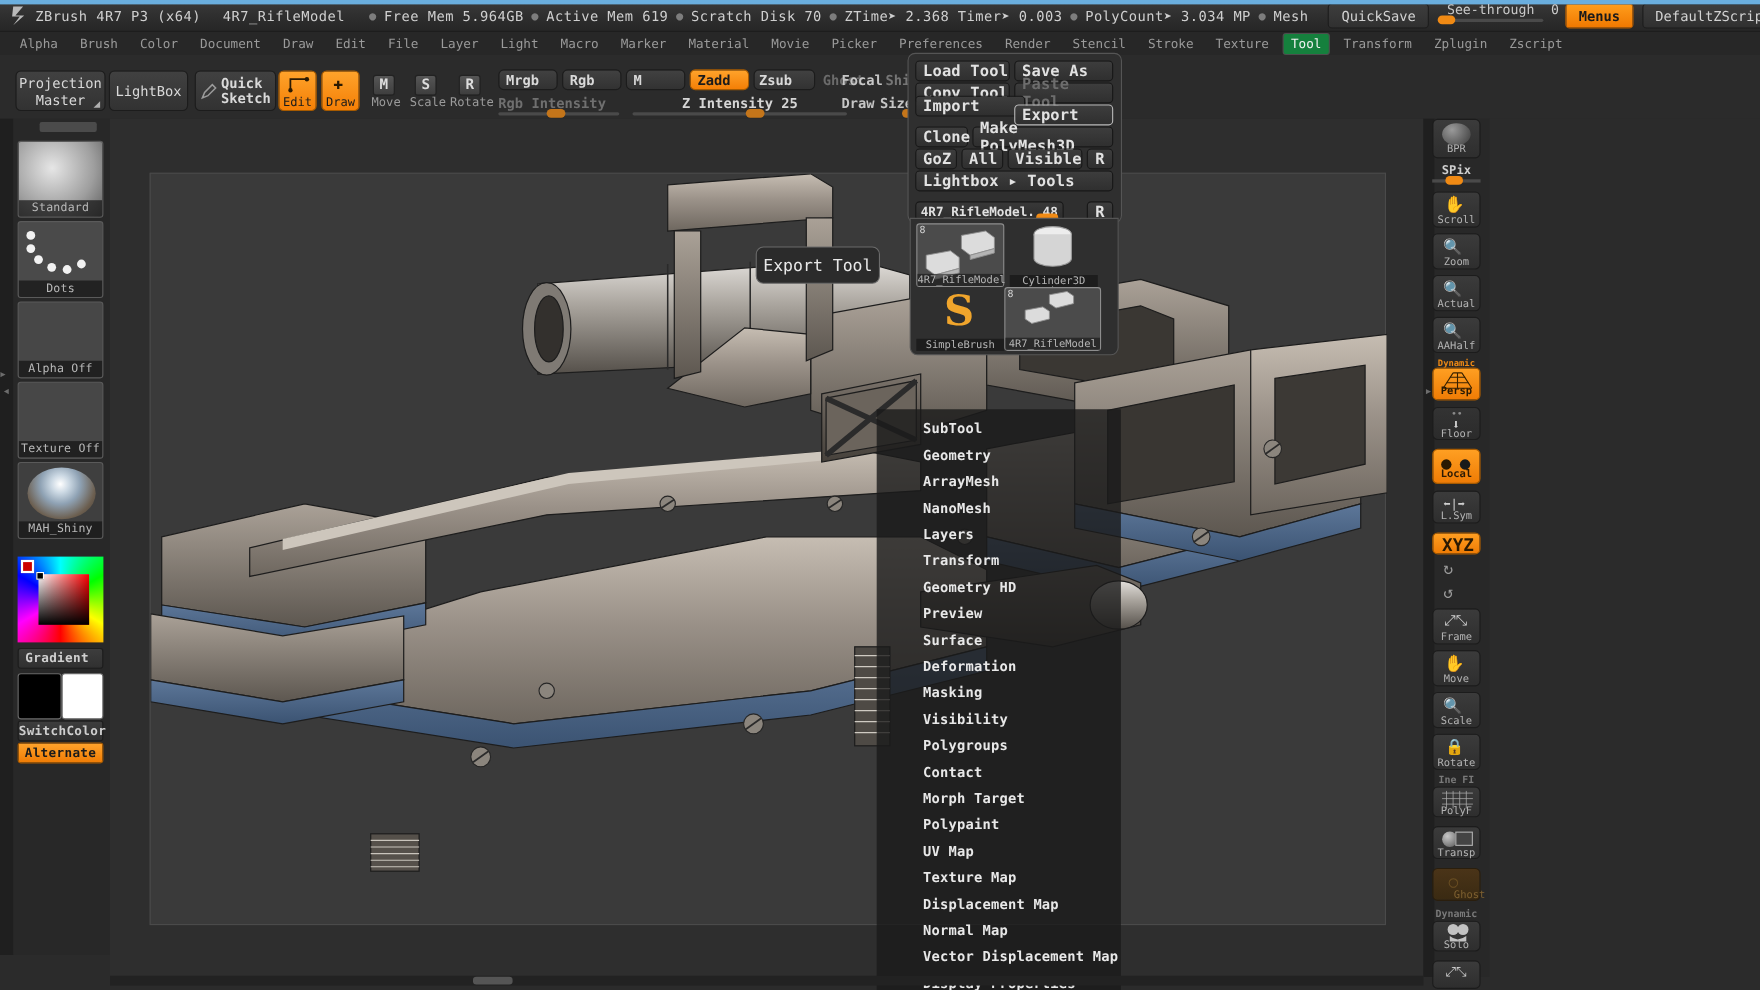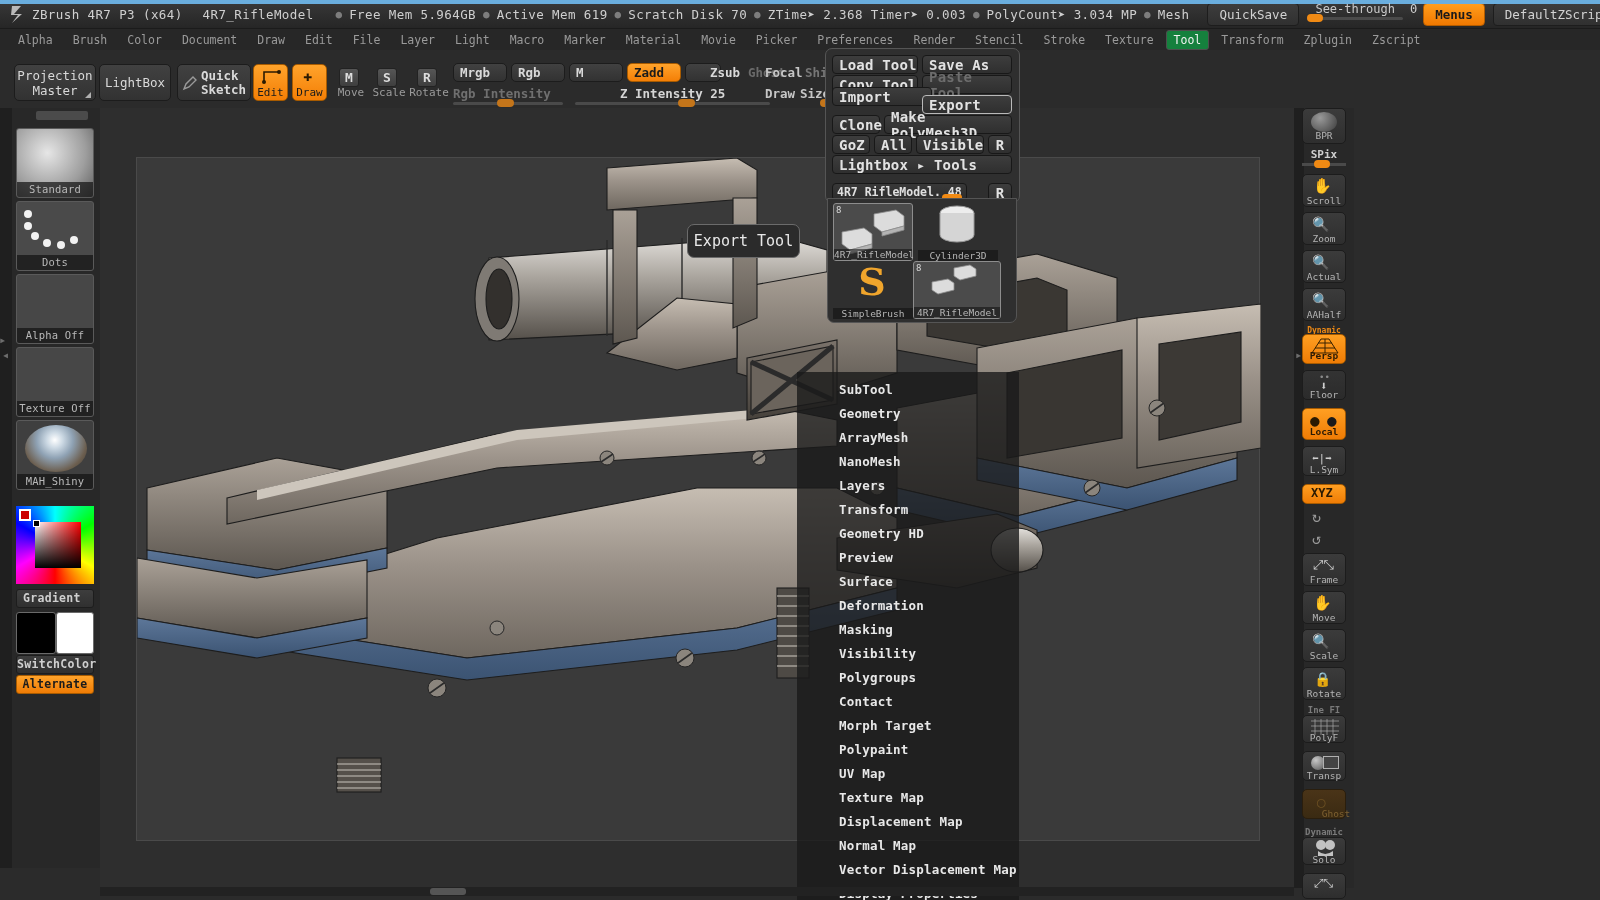--- a/index.html
+++ b/index.html
@@ -242,21 +242,21 @@
     </div>
     <div style="position:absolute;left:409px;top:18px;width:40px;height:33px;">
       <div style="position:absolute;left:8px;top:0;width:20px;height:19px;background:linear-gradient(to bottom,#565656,#3e3e3e);border:1px solid #222;border-radius:3px;color:#ddd;font-size:13px;font-weight:bold;text-align:center;line-height:18px;">R</div>
       <div class="dimlbl" style="left:0;top:18px;width:40px;text-align:center;font-size:11px;color:#9b9b9b;">Rotate</div>
     </div>
 
     <div class="btn" style="left:453px;top:13px;width:54px;height:19px;justify-content:flex-start;padding-left:6px;font-weight:bold;">Mrgb</div>
     <div class="btn" style="left:511px;top:13px;width:54px;height:19px;justify-content:flex-start;padding-left:6px;font-weight:bold;">Rgb</div>
     <div class="btn" style="left:569px;top:13px;width:54px;height:19px;justify-content:flex-start;padding-left:6px;font-weight:bold;">M</div>
     <div class="btn orange" style="left:627px;top:13px;width:54px;height:19px;justify-content:flex-start;padding-left:6px;font-weight:bold;">Zadd</div>
-    <div class="btn" style="left:685px;top:13px;width:36px;height:19px;justify-content:flex-start;padding-left:24px;font-weight:bold;">Zsub</div>
+    <div class="btn" style="left:685px;top:13px;width:56px;height:19px;justify-content:flex-start;padding-left:4px;font-weight:bold;">Zsub</div>
     <div class="flatlbl" style="left:748px;top:15px;color:#6b6b6b;font-weight:bold;">Ghost</div>
 
     <div class="dimlbl" style="left:453px;top:36px;font-weight:bold;color:#6f6f6f;">Rgb Intensity</div>
     <div class="sld" style="left:453px;top:52px;width:110px;"></div>
     <div class="sldknob" style="left:497px;top:49px;"></div>
 
     <div class="flatlbl" style="left:620px;top:36px;font-weight:bold;color:#d5d5d5;">Z Intensity 25</div>
     <div class="sld" style="left:575px;top:52px;width:195px;"></div>
     <div class="sldknob" style="left:678px;top:49px;"></div>
 
@@ -589,21 +589,21 @@
       <span style="position:absolute;left:24px;top:2px;font-size:16px;color:#1a1a1a;">●</span>
     </div>
     <div class="rcap ondark" style="top:318px;font-weight:bold;">Local</div>
 
     <div class="rbtn" style="top:338px;height:30px;">
       <span style="position:absolute;left:9px;top:5px;font-size:11px;color:#cfcfcf;">⬅|➡</span>
     </div>
     <div class="rcap" style="top:356px;">L.Sym</div>
 
     <div class="rbtn orange" style="top:376px;height:20px;">
-      <span style="position:absolute;left:8px;top:1px;font-size:12px;font-weight:bold;color:#2b1a02;">XYZ</span>
+      <span style="position:absolute;left:8px;top:1px;font-size:16px;font-weight:bold;color:#2b1a02;">XYZ</span>
     </div>
     <div style="position:absolute;left:18px;top:400px;font-size:15px;color:#9a9a9a;">↻</div>
     <div style="position:absolute;left:18px;top:422px;font-size:15px;color:#9a9a9a;">↺</div>
 
     <div class="rbtn" style="top:445px;">
       <span style="position:absolute;left:10px;top:3px;font-size:13px;color:#cfcfcf;">⤢⤡</span>
     </div>
     <div class="rcap" style="top:466px;">Frame</div>
 
     <div class="rbtn" style="top:483px;">

